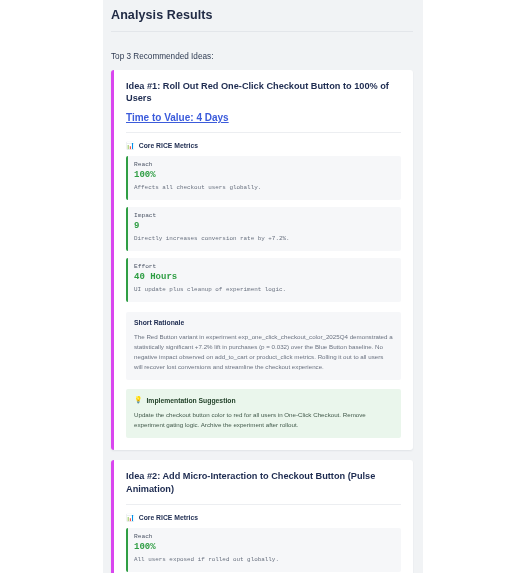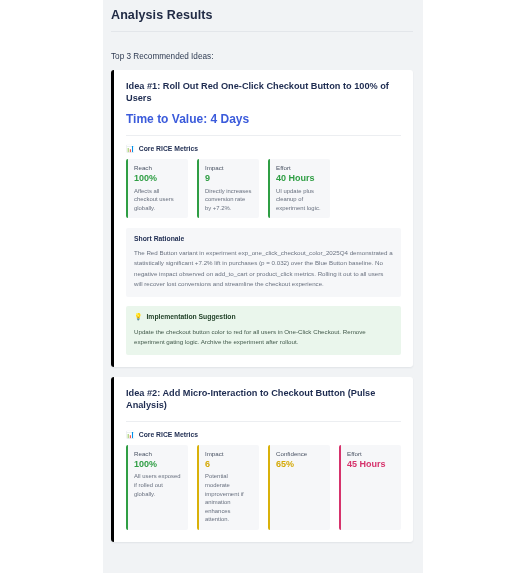--- a/index.html
+++ b/index.html
@@ -42,35 +42,36 @@
     color: #2f3b52;
     padding: 10px 10px 9px 8px;
   }
 
   
   .idea-card {
     position: relative;
     margin: 0 10px 10px 8px;
     background: #ffffff;
     border-radius: 3px;
-    border-left: 3px solid #000000;
+    border-left: 3px solid #d946ef;
     box-shadow: 0 1px 2px rgba(20,30,60,.07);
     padding: 10px 12px 12px 12px;
   }
   .idea-title {
     font-size: 9.2px;
     font-weight: bold;
     color: #1d2b50;
     line-height: 1.35;
   }
   .ttv {
-    font-size: 12px;
+    font-size: 10px;
     font-weight: bold;
     color: #3b5bdb;
     margin-top: 7px;
+    text-decoration: underline;
   }
   .card-rule {
     height: 1px;
     background: #eceef1;
     margin: 9px 0 9px 0;
   }
 
   .section-head {
     display: flex;
     align-items: center;
@@ -78,22 +79,23 @@
     font-size: 6.8px;
     font-weight: bold;
     color: #1d2b50;
     margin-bottom: 7px;
   }
   .section-head .emj { font-size: 7px; line-height: 1; }
 
   
   .metric-grid {
     display: grid;
-    grid-template-columns: 1fr 1fr 1fr 1fr;
+    grid-template-columns: 1fr;
     gap: 7px 9px;
+    font-family: Liberation Mono, monospace;
   }
   .metric {
     background: #f6f7f9;
     border-radius: 2px;
     border-left: 2px solid #2f9e44;
     padding: 5px 6px 6px 6px;
     min-height: 44px;
   }
   .metric.lvl-good   { border-left-color: #2f9e44; }
   .metric.lvl-mid    { border-left-color: #d9b10a; }
@@ -211,21 +213,21 @@
       <div class="suggestion">
         <div class="suggestion-head">
           <span class="emj">💡</span>
           <span>Implementation Suggestion</span>
         </div>
         <div class="suggestion-body">Update the checkout button color to red for all users in One-Click Checkout. Remove experiment gating logic. Archive the experiment after rollout.</div>
       </div>
     </div>
 
     <div class="idea-card">
-      <div class="idea-title">Idea #2: Add Micro-Interaction to Checkout Button (Pulse Analysis)</div>
+      <div class="idea-title">Idea #2: Add Micro-Interaction to Checkout Button (Pulse Animation)</div>
       <div class="card-rule"></div>
 
       <div class="section-head">
         <span class="emj">📊</span>
         <span>Core RICE Metrics</span>
       </div>
 
       <div class="metric-grid">
         <div class="metric lvl-good">
           <div class="metric-label">Reach</div>

